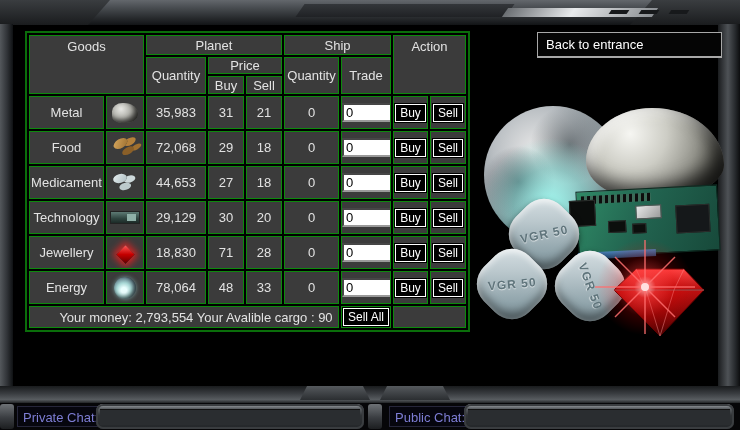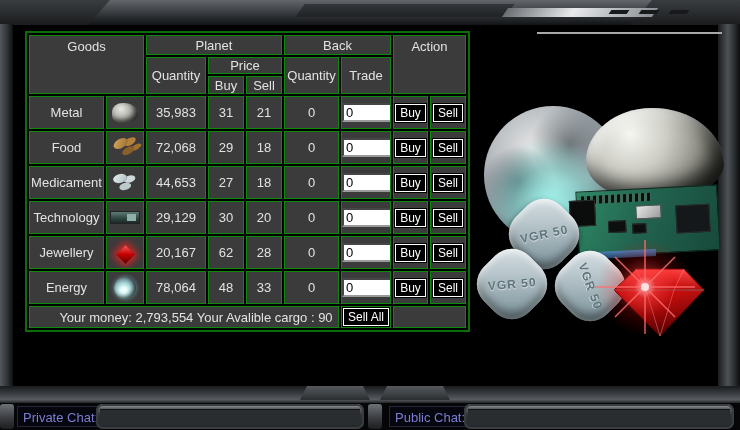--- a/index.html
+++ b/index.html
@@ -158,21 +158,21 @@
         <col style="width:36px">
         <col style="width:55px">
     <col style="width:50px">
         <col style="width:35px">
         <col style="width:36px">
   </colgroup>
   <tbody>
         <tr class="h1">
     <th colspan="2" rowspan="3" style="vertical-align:top;padding-top:3px;">Goods</th>
     <th colspan="3">Planet</th>
-    <th colspan="2">Back</th>
+    <th colspan="2">Ship</th>
     <th colspan="2" rowspan="3" style="vertical-align:top;padding-top:3px;">Action</th>
   </tr>
   <tr class="h2">
     <th rowspan="2">Quantity</th>
     <th colspan="2">Price</th>
     <th rowspan="2">Quantity</th>
     <th rowspan="2">Trade</th>
   </tr>
   <tr class="h3">
     <th>Buy</th>
@@ -229,22 +229,22 @@
     <td class="c-num">0</td>
     <td><input class="trade-input" value="0" style=""></td>
     <td><button class="gbtn">Buy</button></td>
     <td><button class="gbtn">Sell</button></td>
   </tr>
   <tr class="data-row">
     <td class="c-name">Jewellery</td>
     <td>
             <div class="icon ic-gem"></div>
           </td>
-    <td class="c-num">20,167</td>
-    <td class="c-num">62</td>
+    <td class="c-num">18,830</td>
+    <td class="c-num">71</td>
     <td class="c-num">28</td>
     <td class="c-num">0</td>
     <td><input class="trade-input" value="0" style=""></td>
     <td><button class="gbtn">Buy</button></td>
     <td><button class="gbtn">Sell</button></td>
   </tr>
   <tr class="data-row">
     <td class="c-name">Energy</td>
     <td>
             <div class="icon ic-planet"></div>
@@ -261,20 +261,21 @@
   <tr class="footer-row">
     <td colspan="6" class="summary">Your money: 2,793,554 Your Avalible cargo : 90</td>
     <td><button class="gbtn">Sell All</button></td>
     <td colspan="2"></td>
   </tr>
 </tbody>
     </table>
 </div>
 
 <div class="nav-menu">
+  <div class="nav-item">Back to entrance</div>
 </div>
 
 <div class="collage">
   <div class="moon"></div>
   <div class="nugget"></div>
   <div class="board">
     <div class="pins"></div>
     <div class="conn"></div>
     <div class="chip" style="left:30px;top:30px;width:18px;height:12px;"></div>
     <div class="chip" style="left:54px;top:34px;width:14px;height:10px;"></div>

